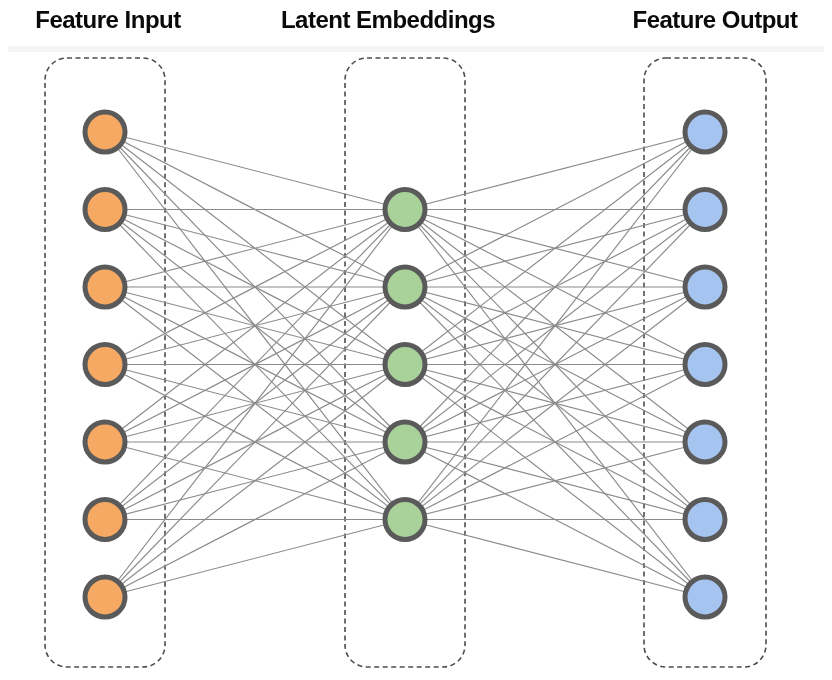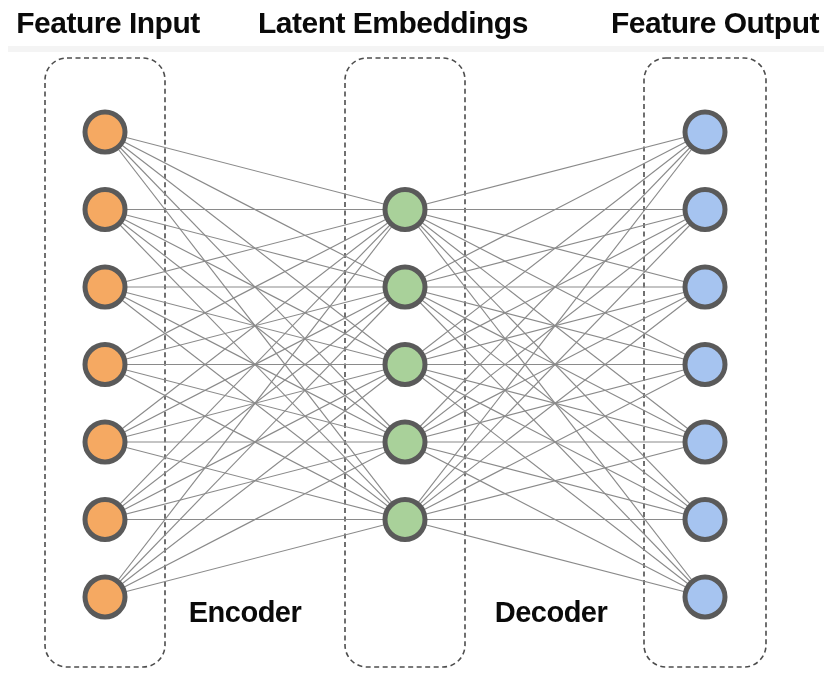--- a/index.html
+++ b/index.html
@@ -7,21 +7,21 @@
     position: relative;
     width: 832px;
     height: 680px;
     background: #ffffff;
     font-family: "Liberation Sans", sans-serif;
     overflow: hidden;
   }
   .layer-title {
     position: absolute;
     top: 6px;
-    font-size: 30px;
+    font-size: 24px;
     font-weight: 700;
     color: #0a0a0a;
     text-align: center;
     letter-spacing: -0.5px;
     white-space: nowrap;
   }
   #title-input  { left: 0px;   width: 216px; }
   #title-latent { left: 258px; width: 260px; }
   #title-output { left: 604px; width: 222px; }
   .faint-stripe {
@@ -152,16 +152,14 @@
         <circle cx="705" cy="132" r="20" fill="#A6C4F0" stroke="#5A5A5A" stroke-width="5"></circle>
         <circle cx="705" cy="209.5" r="20" fill="#A6C4F0" stroke="#5A5A5A" stroke-width="5"></circle>
         <circle cx="705" cy="287" r="20" fill="#A6C4F0" stroke="#5A5A5A" stroke-width="5"></circle>
         <circle cx="705" cy="364.5" r="20" fill="#A6C4F0" stroke="#5A5A5A" stroke-width="5"></circle>
         <circle cx="705" cy="442" r="20" fill="#A6C4F0" stroke="#5A5A5A" stroke-width="5"></circle>
         <circle cx="705" cy="519.5" r="20" fill="#A6C4F0" stroke="#5A5A5A" stroke-width="5"></circle>
         <circle cx="705" cy="597" r="20" fill="#A6C4F0" stroke="#5A5A5A" stroke-width="5"></circle>
       </g>
   </svg>
 
-  <div class="stage-label" id="encoder-label">Encoder</div>
-  <div class="stage-label" id="decoder-label">Decoder</div>
 
 </div>
 
 </body></html>

